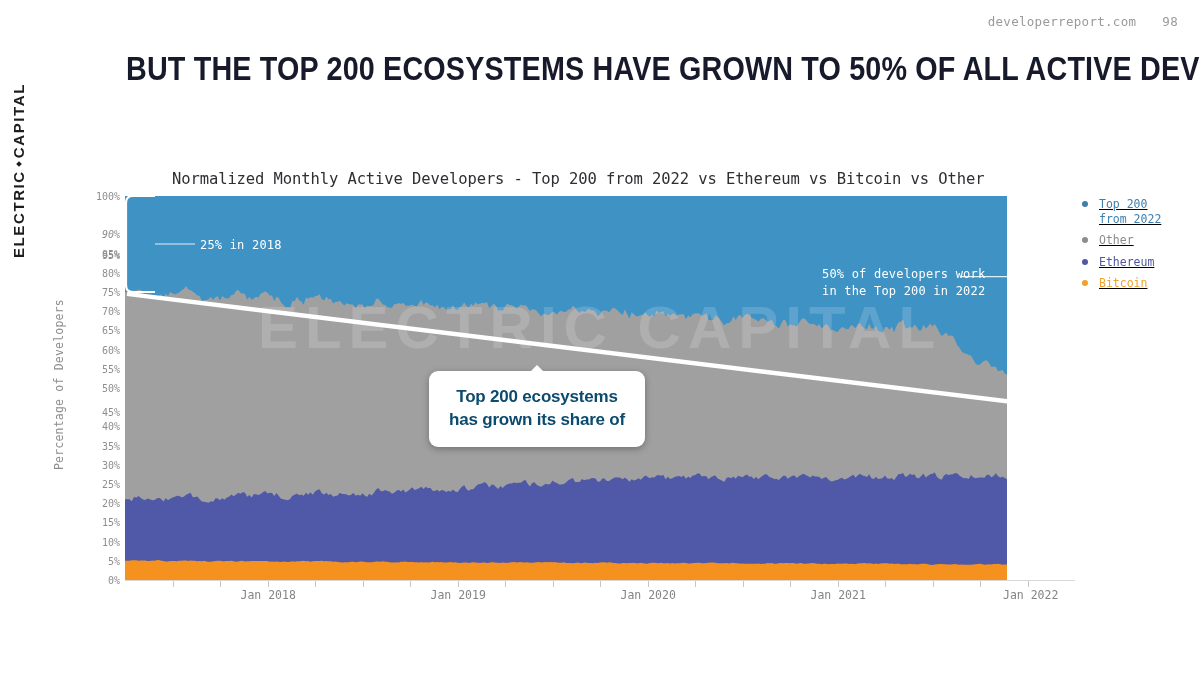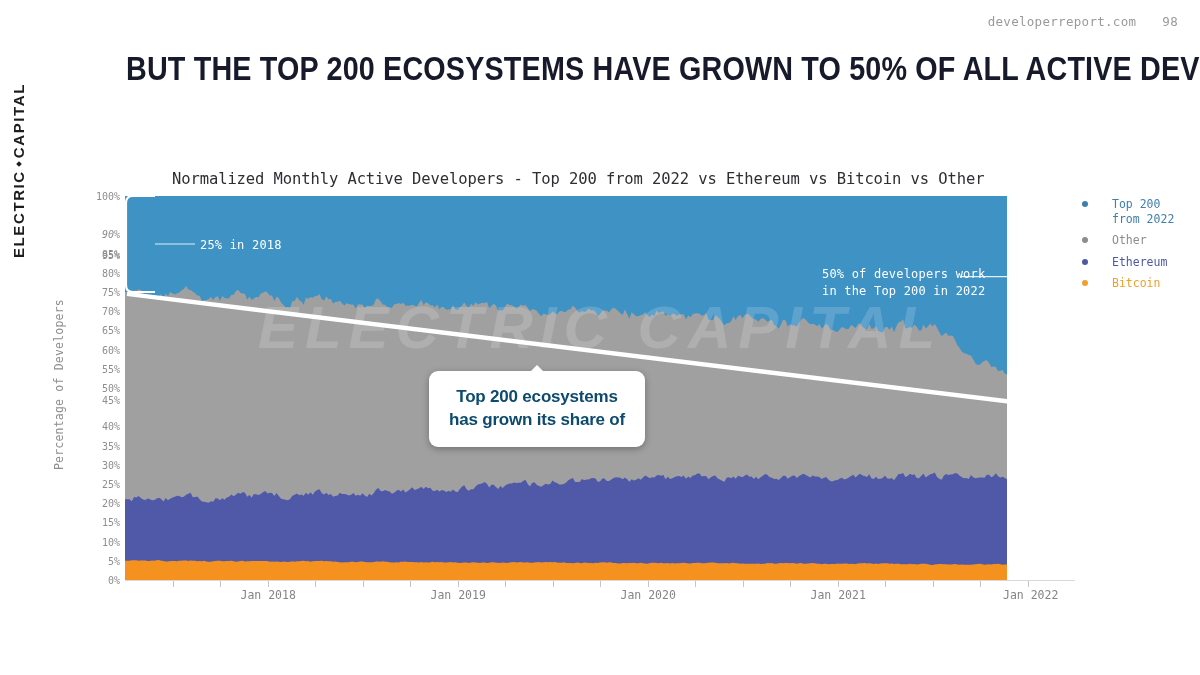--- a/index.html
+++ b/index.html
@@ -42,21 +42,21 @@
     font-size:11.5px;color:#8d8d8d;white-space:nowrap;letter-spacing:.2px;
   }
   
   #chart-title{
     position:absolute;left:172px;top:170px;
     font-family:"DejaVu Sans Mono",monospace;
     font-size:15.5px;color:#2e2e33;white-space:nowrap;letter-spacing:-.1px;
   }
   #plot{
     position:absolute;left:125px;top:196px;width:882px;height:384px;
-    overflow:hidden;background:#ffffff;font-style:italic;
+    overflow:hidden;background:#ffffff;
   }
   #plot svg{display:block;}
   
   #y-ticks{position:absolute;left:84px;top:196px;width:36px;height:384px;}
   #y-ticks .yt{
     position:absolute;right:0;
     font-family:"DejaVu Sans Mono",monospace;
     font-size:10px;color:#8e8e8e;white-space:nowrap;
     transform:translateY(-50%);
   }
@@ -70,21 +70,21 @@
   #x-axis-line{
     position:absolute;left:125px;top:580px;width:950px;height:1px;background:#d8d8d8;
   }
   #x-tickmarks{position:absolute;left:125px;top:581px;width:950px;height:6px;}
   #x-tickmarks i{position:absolute;top:0;width:1px;height:6px;background:#c6c6c6;}
   
   #legend{
     position:absolute;left:1082px;top:197px;width:116px;
     font-family:"DejaVu Sans Mono",monospace;font-size:11.5px;
   }
-  #legend .lg-row{display:flex;align-items:flex-start;gap:24px;margin-bottom:6px;line-height:1.32;}
+  #legend .lg-row{display:flex;align-items:flex-start;gap:11px;margin-bottom:6px;line-height:1.32;text-decoration:underline;}
   #legend .dot{width:6px;height:6px;border-radius:50%;flex:0 0 6px;margin-top:4px;}
   #legend .lg-label{white-space:pre-line;}
   
   .anno-text{
     position:absolute;color:#ffffff;
     font-family:"DejaVu Sans Mono",monospace;
     font-size:12px;line-height:1.45;white-space:pre-line;letter-spacing:.2px;
   }
   #callout{
     position:absolute;left:429px;top:371px;width:216px;
@@ -128,21 +128,21 @@
     <div class="yt" style="top: 19.2px; margin-top: 40px;">95%</div>
     <div class="yt" style="top: 38.4px; font-style: italic;">90%</div>
     <div class="yt" style="top: 57.6px;">85%</div>
     <div class="yt" style="top: 76.8px;">80%</div>
     <div class="yt" style="top: 96px;">75%</div>
     <div class="yt" style="top: 115.2px;">70%</div>
     <div class="yt" style="top: 134.4px;">65%</div>
     <div class="yt" style="top: 153.6px;">60%</div>
     <div class="yt" style="top: 172.8px;">55%</div>
     <div class="yt" style="top: 192px;">50%</div>
-    <div class="yt" style="top: 204px; text-align: right;">45%</div>
+    <div class="yt" style="top: 216px; text-align: right;">45%</div>
     <div class="yt" style="top: 230.4px;">40%</div>
     <div class="yt" style="top: 249.6px;">35%</div>
     <div class="yt" style="top: 268.8px;">30%</div>
     <div class="yt" style="top: 288px;">25%</div>
     <div class="yt" style="top: 307.2px;">20%</div>
     <div class="yt" style="top: 326.4px;">15%</div>
     <div class="yt" style="top: 345.6px;">10%</div>
     <div class="yt" style="top: 364.8px;">5%</div>
     <div class="yt" style="top: 384px;">0%</div>
   </div>

